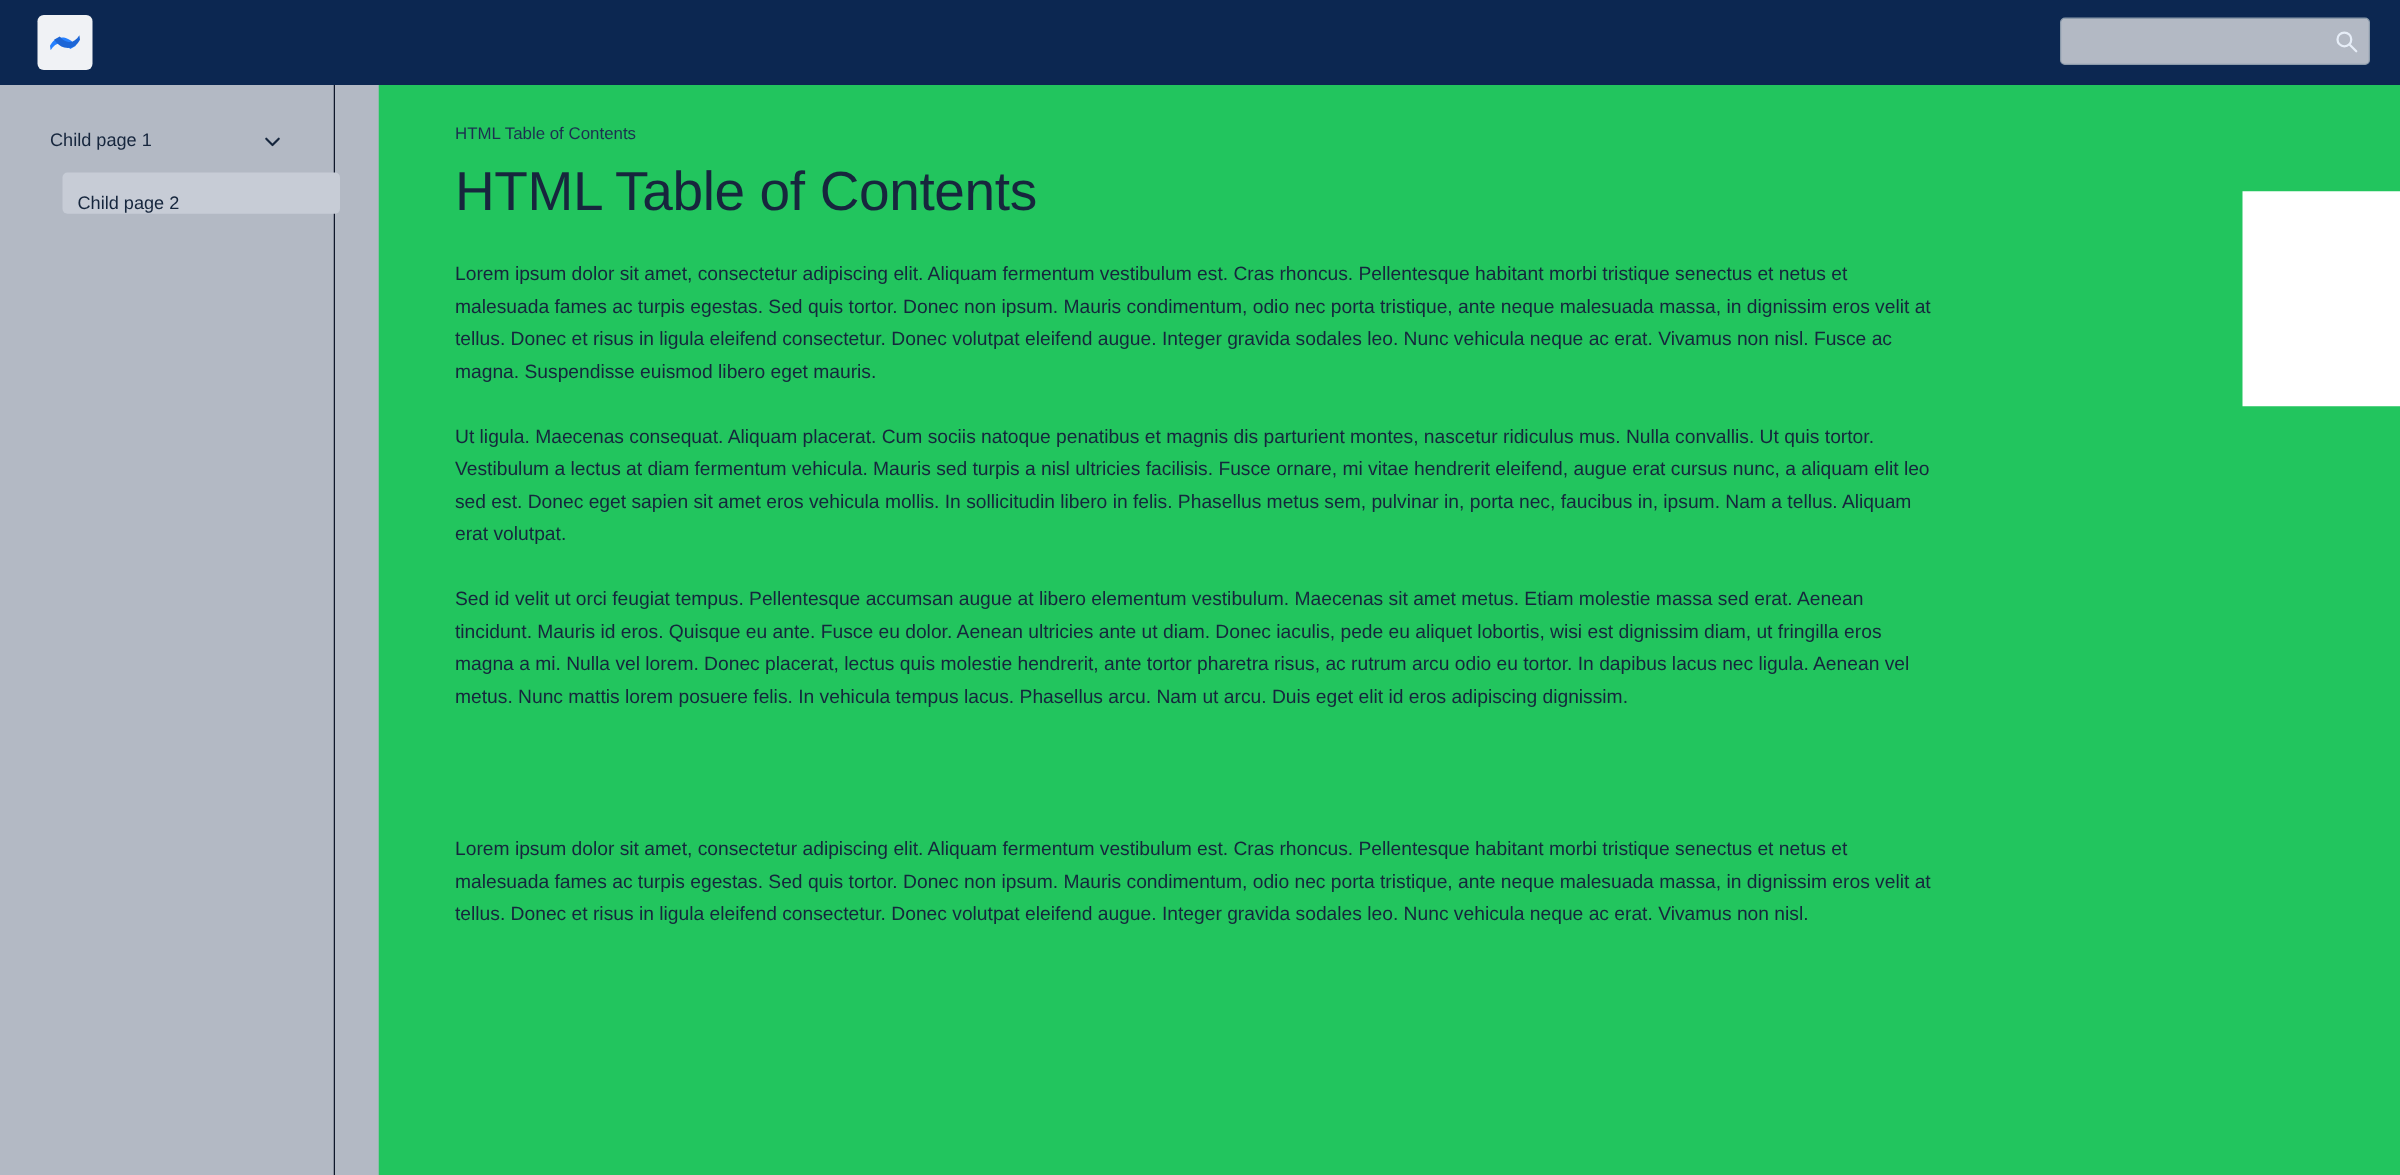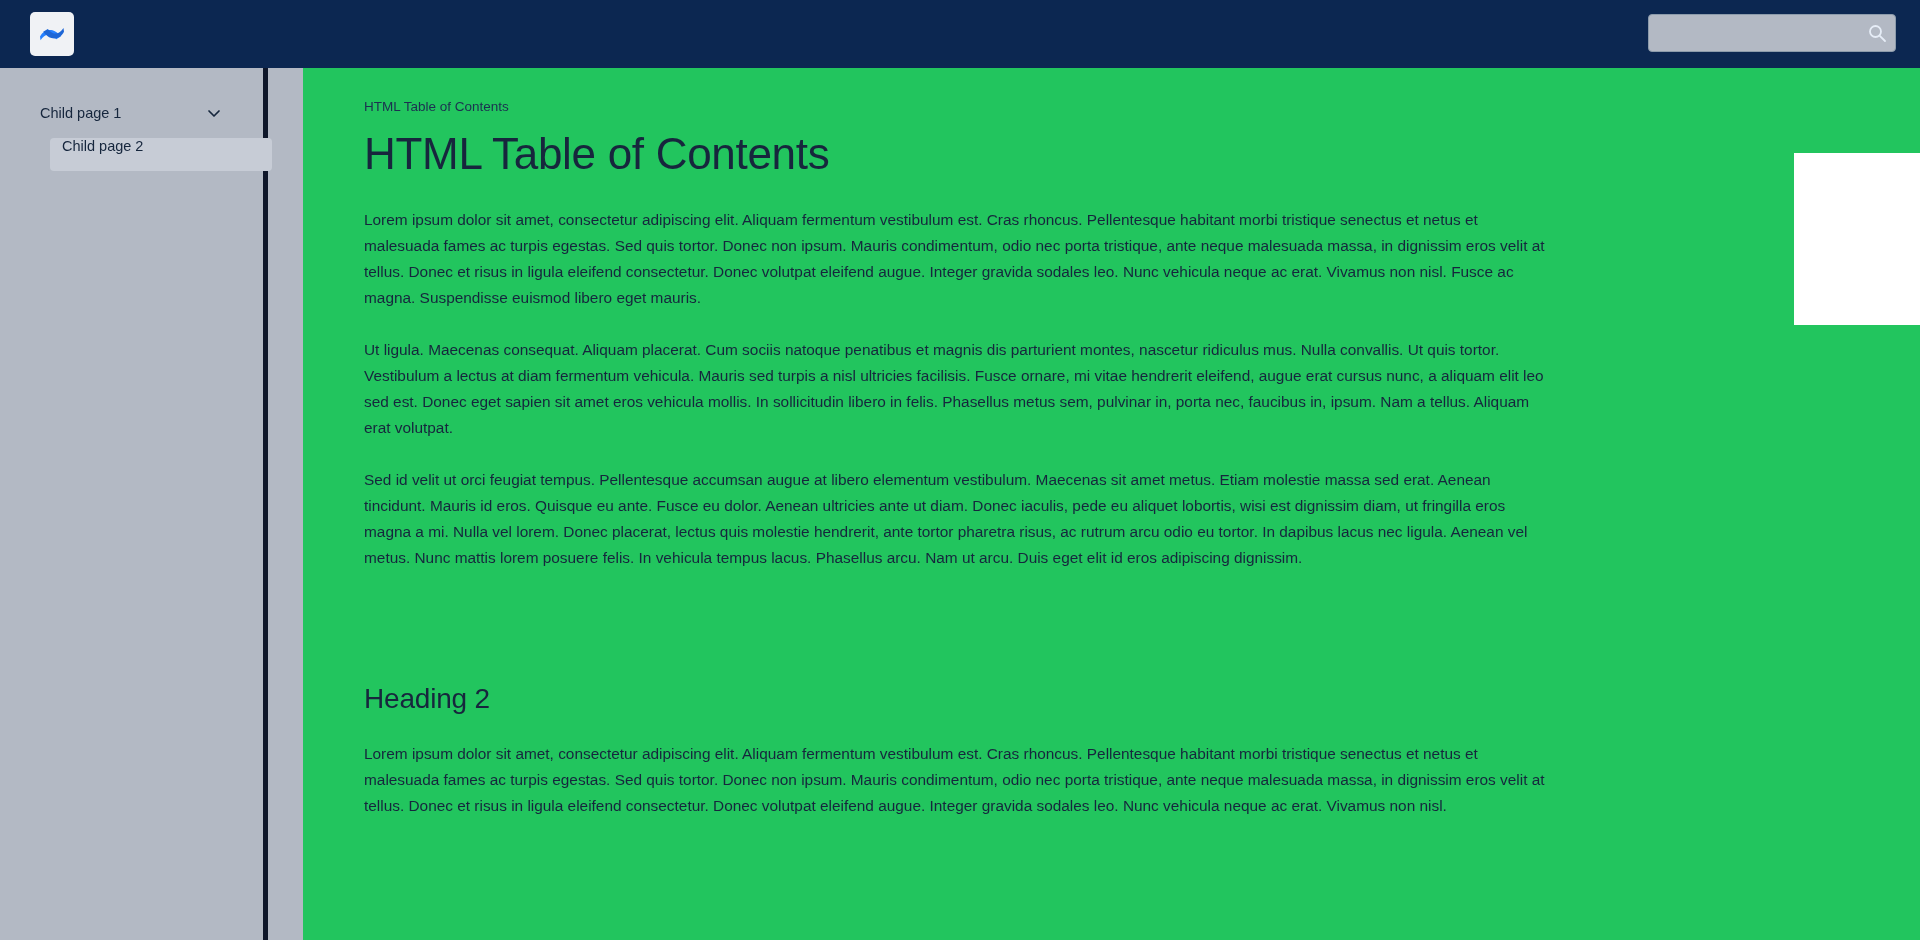--- a/index.html
+++ b/index.html
@@ -56,21 +56,21 @@
     width: 20px; height: 20px;
     color: #e6edf7;
   }
 
   
   .sidebar {
     position: absolute;
     top: 68px; left: 0;
     width: 268px; height: 872px;
     background: #b3b9c4;
-    border-right: 5px solid #0f172a;
+    border-right: 1px solid #0f172a;
     padding-top: 30px;
   }
   .nav-row {
     position: relative;
     margin: 0 22px 0 40px;
     height: 30px;
     display: flex;
     align-items: center;
     font-size: 14.5px;
     color: #16263d;
@@ -81,21 +81,21 @@
     right: 18px;
     top: 6px;
     width: 18px; height: 18px;
     color: #16263d;
   }
   .nav-child {
     margin: 10px 0 0 50px;
     width: 222px;
     height: 33px;
     display: flex;
-    align-items: flex-start;
+    align-items: flex-end;
     padding-left: 12px;
     border-radius: 4px;
     background: #c7ccd6;
     font-size: 14.5px;
     color: #16263d;
     cursor: pointer;
   }
 
   
   .content {
@@ -191,18 +191,17 @@
 
   <div class="doc">
     <h1 class="page-title">HTML Table of Contents</h1>
 
     <p class="para">Lorem ipsum dolor sit amet, consectetur adipiscing elit. Aliquam fermentum vestibulum est. Cras rhoncus. Pellentesque habitant morbi tristique senectus et netus et malesuada fames ac turpis egestas. Sed quis tortor. Donec non ipsum. Mauris condimentum, odio nec porta tristique, ante neque malesuada massa, in dignissim eros velit at tellus. Donec et risus in ligula eleifend consectetur. Donec volutpat eleifend augue. Integer gravida sodales leo. Nunc vehicula neque ac erat. Vivamus non nisl. Fusce ac magna. Suspendisse euismod libero eget mauris.</p>
     <p class="para">Ut ligula. Maecenas consequat. Aliquam placerat. Cum sociis natoque penatibus et magnis dis parturient montes, nascetur ridiculus mus. Nulla convallis. Ut quis tortor. Vestibulum a lectus at diam fermentum vehicula. Mauris sed turpis a nisl ultricies facilisis. Fusce ornare, mi vitae hendrerit eleifend, augue erat cursus nunc, a aliquam elit leo sed est. Donec eget sapien sit amet eros vehicula mollis. In sollicitudin libero in felis. Phasellus metus sem, pulvinar in, porta nec, faucibus in, ipsum. Nam a tellus. Aliquam erat volutpat.</p>
     <p class="para">Sed id velit ut orci feugiat tempus. Pellentesque accumsan augue at libero elementum vestibulum. Maecenas sit amet metus. Etiam molestie massa sed erat. Aenean tincidunt. Mauris id eros. Quisque eu ante. Fusce eu dolor. Aenean ultricies ante ut diam. Donec iaculis, pede eu aliquet lobortis, wisi est dignissim diam, ut fringilla eros magna a mi. Nulla vel lorem. Donec placerat, lectus quis molestie hendrerit, ante tortor pharetra risus, ac rutrum arcu odio eu tortor. In dapibus lacus nec ligula. Aenean vel metus. Nunc mattis lorem posuere felis. In vehicula tempus lacus. Phasellus arcu. Nam ut arcu. Duis eget elit id eros adipiscing dignissim.</p>
 
     <div class="gap-lg"></div>
 
-    <h2 class="section-title">Heading 2</h2>
     <p class="para">Lorem ipsum dolor sit amet, consectetur adipiscing elit. Aliquam fermentum vestibulum est. Cras rhoncus. Pellentesque habitant morbi tristique senectus et netus et malesuada fames ac turpis egestas. Sed quis tortor. Donec non ipsum. Mauris condimentum, odio nec porta tristique, ante neque malesuada massa, in dignissim eros velit at tellus. Donec et risus in ligula eleifend consectetur. Donec volutpat eleifend augue. Integer gravida sodales leo. Nunc vehicula neque ac erat. Vivamus non nisl.</p>
   </div>
 
   <div class="white-panel"></div>
 </div>
 
 </body></html>

